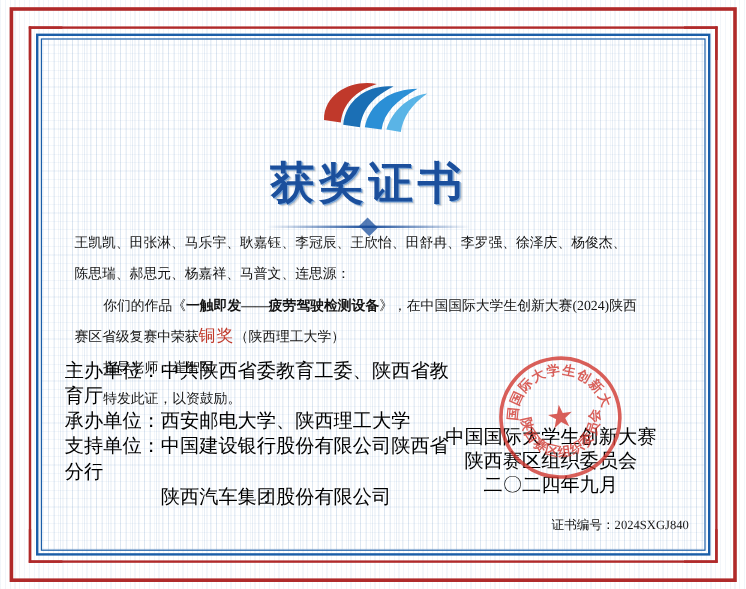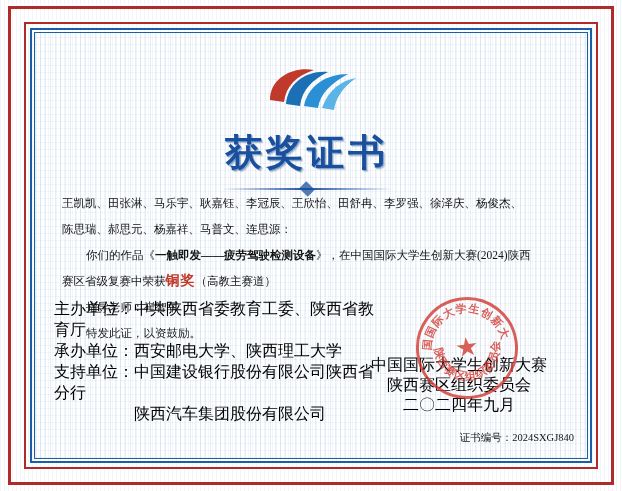--- a/index.html
+++ b/index.html
@@ -83,21 +83,21 @@
   .body{
     position:absolute;left:20px;right:17px;top:150px;
     color:#141414;
     font-size:11.5px;
     line-height:26px;
   }
   .names{ text-indent:0; }
   .para{ }
   .indent{ text-indent:24px; }
   .award{
-    color:#c03a2b;font-weight:bold;font-size:14px;
+    color:#c03a2b;font-weight:normal;font-size:14px;
     letter-spacing:1px;
   }
   .work-title{font-weight:bold;}
   .footer-left{
     position:absolute;left:12px;bottom:26px;width:330px;
   }
   .footer-right{
     position:absolute;right:6px;bottom:36px;width:230px;text-align:center;
     line-height:20px;
   }
@@ -154,21 +154,21 @@
       <div class="title-rule"></div>
     </div>
 
     <div class="body">
       <div class="names">王凯凯、田张淋、马乐宇、耿嘉钰、李冠辰、王欣怡、田舒冉、李罗强、徐泽庆、杨俊杰、</div>
       <div class="names">陈思瑞、郝思元、杨嘉祥、马普文、连思源：</div>
       <div class="para indent">
         <span>你们的作品《</span><span class="work-title">一触即发——疲劳驾驶检测设备</span><span>》，在中国国际大学生创新大赛(2024)陕西</span>
       </div>
       <div class="para">
-        <span>赛区省级复赛中荣获</span><span class="award">铜奖</span><span>（高教主赛道）</span>
+        <span>赛区省级复赛中荣获</span><span class="award">铜奖</span><span>（陕西理工大学）</span>
       </div>
       <div class="para indent">
         <span>指导老师：</span><span>崔智军</span>
       </div>
       <div class="para indent">特发此证，以资鼓励。</div>
     </div>
 
     <div class="footer-left">
       <div>主办单位：中共陕西省委教育工委、陕西省教育厅</div>
       <div>承办单位：西安邮电大学、陕西理工大学</div>

